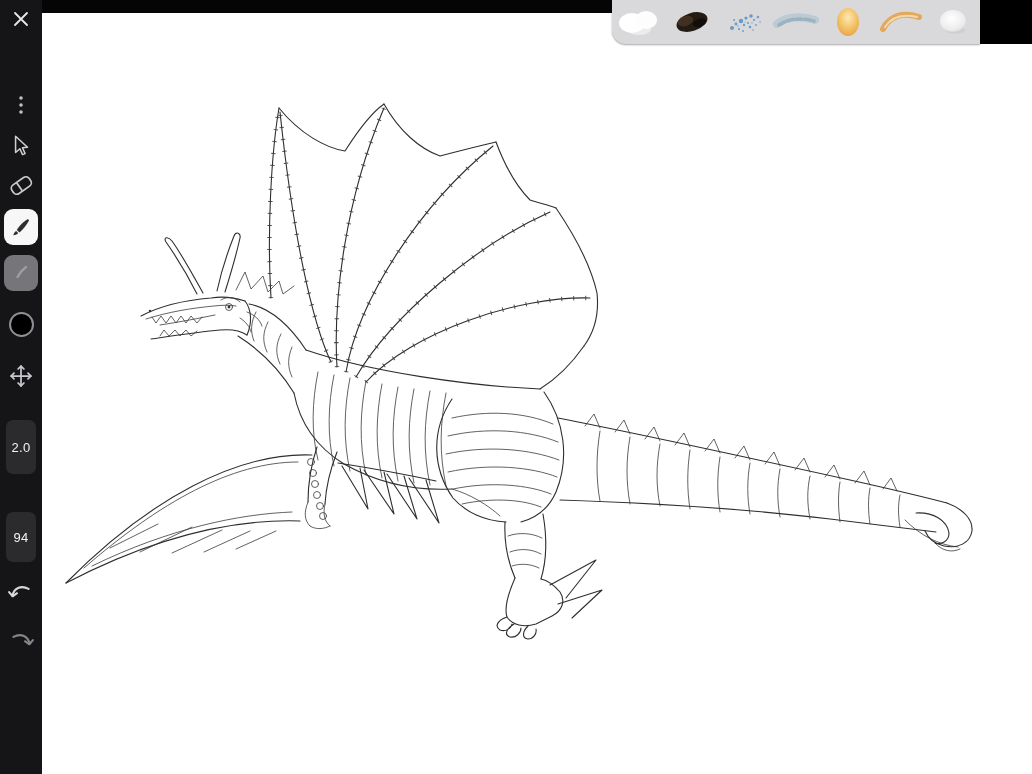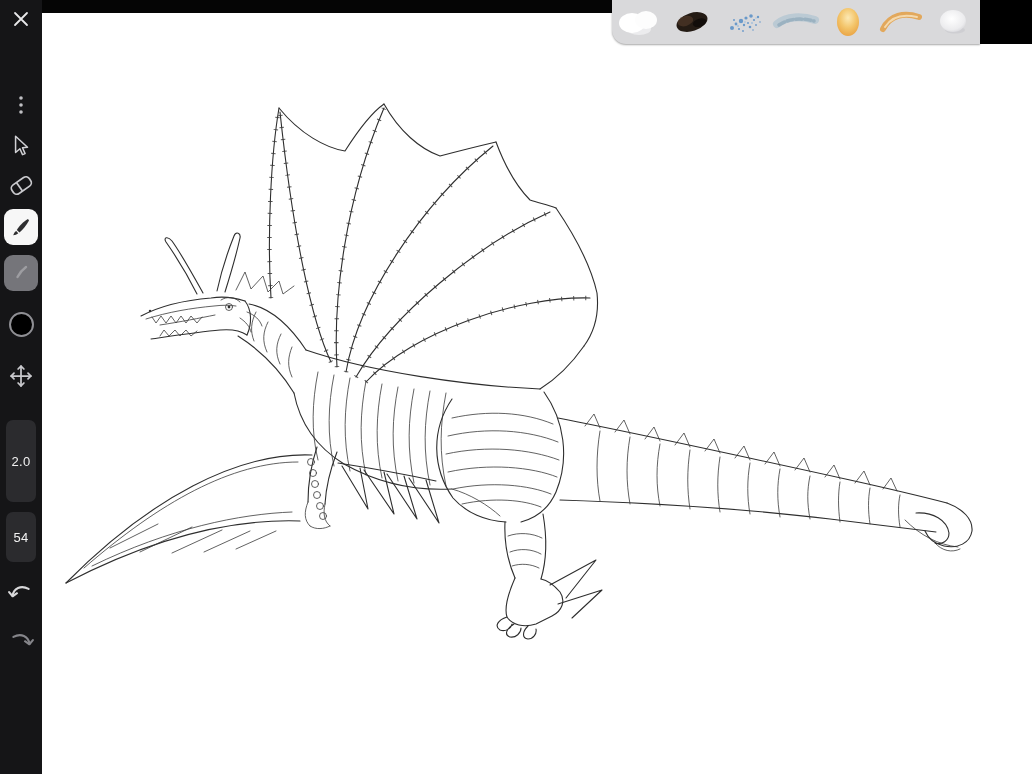--- a/index.html
+++ b/index.html
@@ -183,23 +183,23 @@
           <line x1="12" y1="3.5" x2="12" y2="20.5"></line>
             <line x1="3.5" y1="12" x2="20.5" y2="12"></line>
           <path d="M9.5 6 L12 3.5 L14.5 6"></path>
             <path d="M9.5 18 L12 20.5 L14.5 18"></path>
           <path d="M6 9.5 L3.5 12 L6 14.5"></path>
             <path d="M18 9.5 L20.5 12 L18 14.5"></path>
         </g>
       </svg>
     </div>
 
-    <div class="val-box" style="top:420px;height:82px;">2.0</div>
-
-    <div class="val-box" style="top:512px;height:50px;">54</div>
+    <div class="val-box" style="top:420px;height:54px;">2.0</div>
+
+    <div class="val-box" style="top:512px;height:50px;">94</div>
 
     <div class="sb" style="top:578px;height:30px;">
       <svg width="28" height="28" viewBox="0 0 24 24">
         <g fill="none" stroke="#d8d8da" stroke-width="1.8" stroke-linecap="round" stroke-linejoin="round">
           <path d="M18.5 8.5 C12 5 5.5 8 4.8 14.5"></path>
           <path d="M1.8 11.2 L4.8 14.8 L8.6 12.2"></path>
         </g>
       </svg>
     </div>
 

